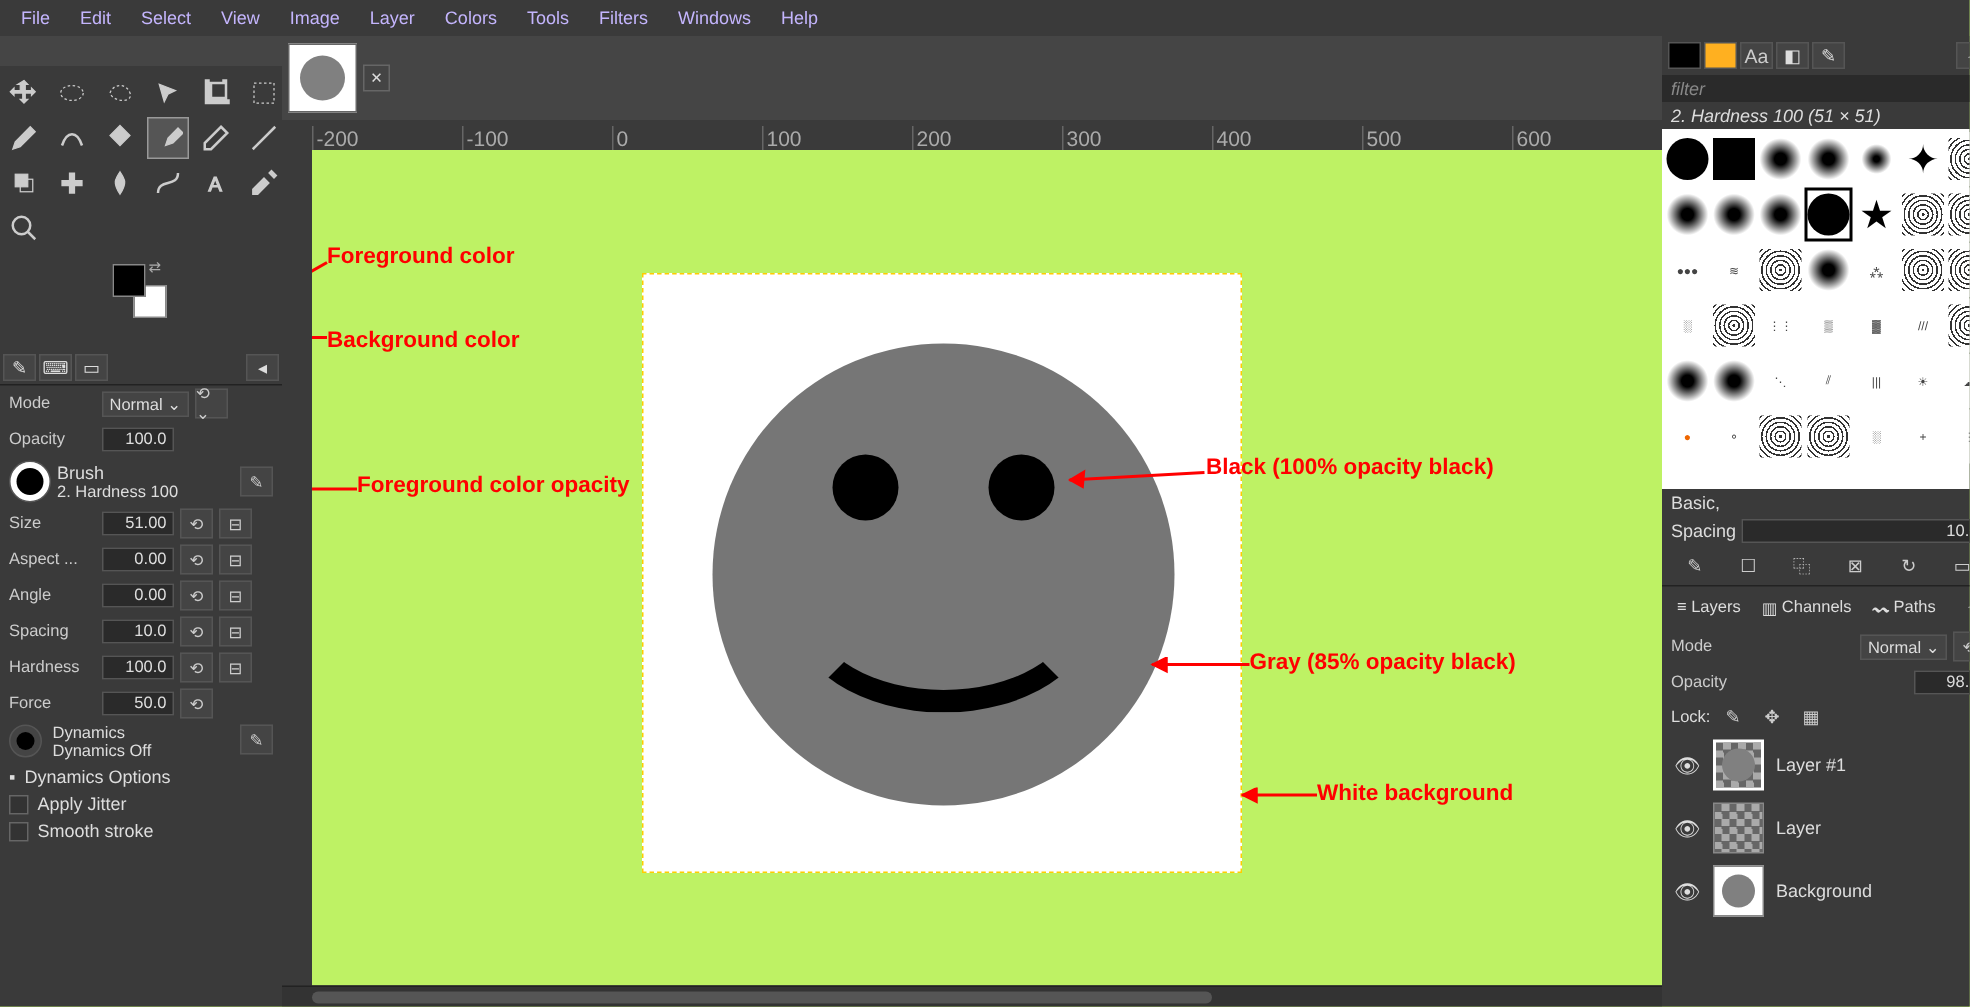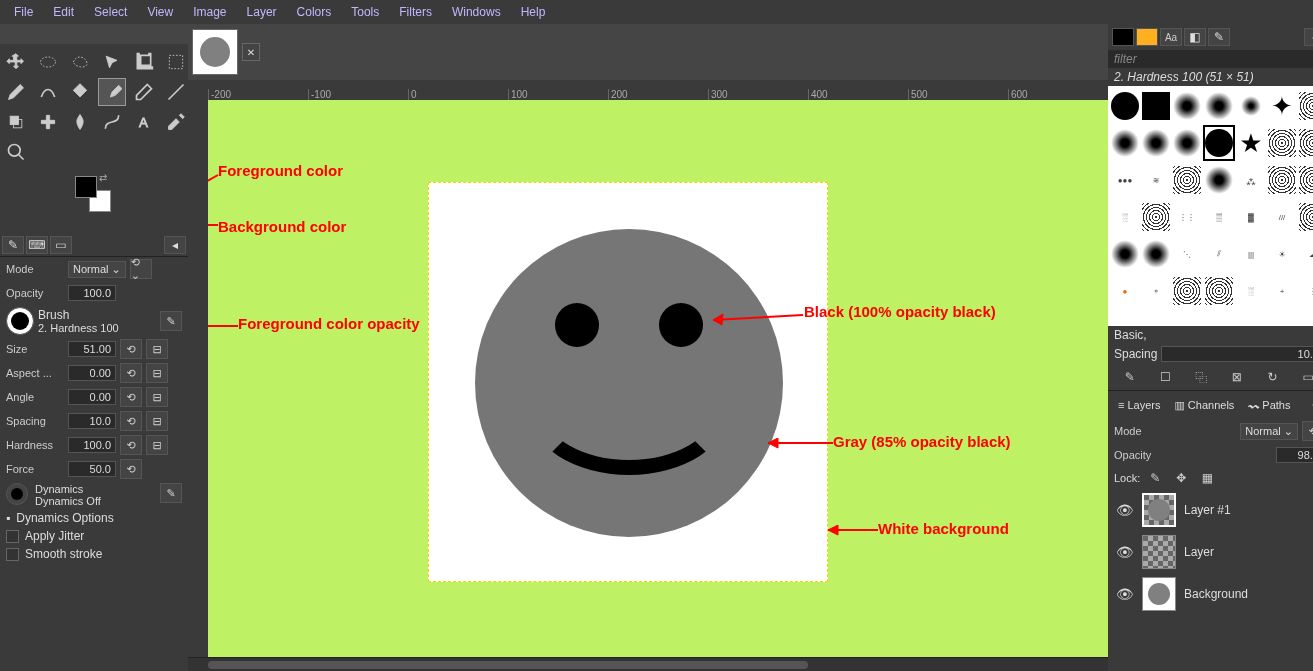--- a/index.html
+++ b/index.html
@@ -29,21 +29,21 @@
 .brush-preview { width: 28px; height: 28px; background: #fff; border-radius: 50%; border: 1px solid #555; position: relative; }
 .brush-preview::after { content: ''; position: absolute; top: 4px; left: 4px; right: 4px; bottom: 4px; background: #000; border-radius: 50%; }
 .dyn-row { display: flex; align-items: flex-start; padding: 2px 6px; gap: 7px; }
 .check-row { display: flex; align-items: center; padding: 2px 6px; gap: 6px; }
 .check-box { width: 13px; height: 13px; background: #333; border: 1px solid #666; }
 .canvas-area { flex: 1; background: #454545; position: relative; display: flex; flex-direction: column; }
 .img-tabs { display: flex; align-items: center; height: 56px; padding: 4px; gap: 4px; }
 .img-thumb { width: 46px; height: 46px; background: #fff; display: flex; align-items: center; justify-content: center; border: 1px solid #666; }
 .smile-sm { width: 30px; height: 30px; background: #808080; border-radius: 50%; }
 .close-x { width: 18px; height: 18px; background: #444; border: 1px solid #666; display: flex; align-items: center; justify-content: center; font-size: 10px; cursor: pointer; }
-.ruler-h { height: 20px; background: #3a3a3a; display: flex; align-items: flex-end; padding-left: 20px; font-size: 10px; color: #aaa; overflow: hidden; }
+.ruler-h { height: 20px; background: #3a3a3a; display: flex; align-items: flex-end; padding-left: 20px; font-size: 14px; color: #aaa; overflow: hidden; }
 .ruler-h span { flex: 0 0 100px; border-left: 1px solid #666; padding-left: 2px; }
 .canvas-body { flex: 1; display: flex; }
 .ruler-v { width: 20px; background: #3a3a3a; }
 .canvas-scroll { flex: 1; position: relative; overflow: hidden; background: #bef264; }
 .canvas-img { position: absolute; top: 82px; left: 220px; width: 400px; height: 400px; background: #fff; border: 1px dashed #ffcc00; }
 .smiley-face { position: absolute; top: 46px; left: 46px; width: 308px; height: 308px; background: #767676; border-radius: 50%; }
 .eye-l { position: absolute; top: 120px; left: 126px; width: 44px; height: 44px; background: #000; border-radius: 50%; }
 .eye-r { position: absolute; top: 120px; left: 230px; width: 44px; height: 44px; background: #000; border-radius: 50%; }
 .mouth { position: absolute; top: 162px; left: 100px; width: 200px; height: 130px; border: 15px solid transparent; border-bottom-color: #000; border-radius: 50%; }
 .annotation { position: absolute; color: #ff0000; font-size: 15px; font-weight: bold; }
@@ -356,21 +356,21 @@
           </svg>
       </div>
     </div>
     <div class="scrollbar-h"></div>
   </div>
 
   <div class="right-panel">
     <div class="right-tabs">
       <div class="r-tab black"></div>
       <div class="r-tab active"></div>
-      <div class="r-tab" style="font-size:10px;color:#ccc">Aa</div>
+      <div class="r-tab" style="font-size:13px;color:#ccc">Aa</div>
       <div class="r-tab">◧</div>
       <div class="r-tab">✎</div>
       <div style="flex:1"></div>
       <div class="r-tab">◂</div>
     </div>
     <div class="filter-bar">
         <span>filter</span>
       </div>
     <div class="brush-name">2. Hardness 100 (51 × 51)</div>
     <div class="brush-grid">

